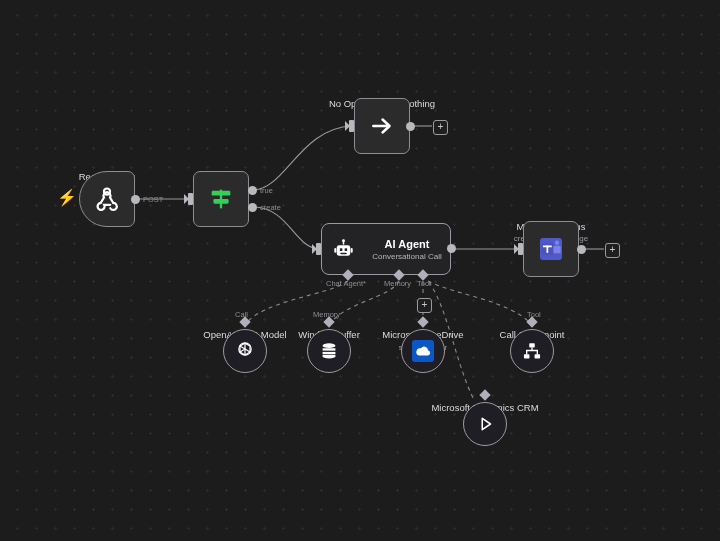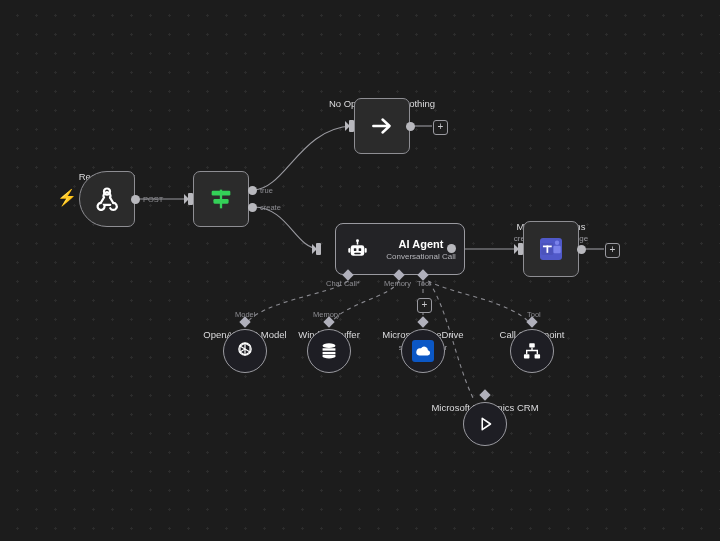--- a/index.html
+++ b/index.html
@@ -243,40 +243,40 @@
   <div class="node" style="left:354px; top:98px;">
     <svg class="ico" width="26" height="26" viewBox="0 0 24 24">
       <path d="M4 12 H18 M12.5 6 L19 12 L12.5 18" fill="none" stroke="#ffffff" stroke-width="2.3" stroke-linecap="round" stroke-linejoin="round"></path>
     </svg>
   </div>
   <div class="node-title" style="left:382px; top:98px;">No Operation, do nothing</div>
   <div class="port-out" style="left:406px; top:122px;"></div>
   <div class="plus-btn" style="left:433px; top:120px;">+</div>
 
   <div class="port-in" style="left:316px; top:243px;"></div>
-  <div class="node wide" style="left:321px; top:223px;margin-left:14px;">
+  <div class="node wide" style="left:321px; top:223px;">
     <svg class="ico" width="26" height="26" viewBox="0 0 24 24">
       <rect x="5" y="8" width="14" height="11" rx="2.4" fill="#ffffff"></rect>
       <rect x="8.2" y="11.2" width="2.6" height="3" rx="0.6" fill="#232326"></rect>
       <rect x="13.2" y="11.2" width="2.6" height="3" rx="0.6" fill="#232326"></rect>
       <rect x="8.6" y="16" width="6.8" height="1.5" rx="0.7" fill="#232326"></rect>
       <rect x="11.2" y="3.8" width="1.6" height="3.6" fill="#ffffff"></rect>
       <circle cx="12" cy="3.4" r="1.5" fill="#ffffff"></circle>
       <rect x="2.4" y="11" width="2.2" height="5" rx="1.1" fill="#ffffff"></rect>
       <rect x="19.4" y="11" width="2.2" height="5" rx="1.1" fill="#ffffff"></rect>
     </svg>
     <div>
       <div style="color:#ffffff; font-size:11px; font-weight:bold; text-align:center; width:86px;">AI Agent</div>
       <div style="color:#b6b6bb; font-size:8px; text-align:center; width:86px; margin-top:2px;">Conversational Call</div>
     </div>
   </div>
   <div class="port-out" style="left:447px; top:244px;"></div>
 
   <div class="diamond" style="left:344px; top:271px;"></div>
-  <div class="port-label" style="left:326px; top:279px;">Chat Call*</div>
+  <div class="port-label" style="left:326px; top:279px;">Chat Agent*</div>
 
   <div class="diamond" style="left:395px; top:271px;"></div>
   <div class="port-label" style="left:384px; top:279px;">Memory</div>
 
   <div class="diamond" style="left:419px; top:271px;"></div>
   <div class="port-label" style="left:417px; top:279px;">Tool</div>
 
   <div class="plus-btn" style="left:417px; top:298px;">+</div>
 
   <div class="port-in" style="left:518px; top:243px;"></div>
@@ -292,21 +292,21 @@
     </div>
   </div>
   <div class="node-title" style="left:551px; top:221px;">
     <span>Microsoft Teams</span>
     <span class="node-sub">create: chatMessage</span>
   </div>
   <div class="port-out" style="left:577px; top:245px;"></div>
   <div class="plus-btn" style="left:605px; top:243px;">+</div>
 
   <div class="diamond" style="left:241px; top:318px;"></div>
-  <div class="port-label" style="left:235px; top:310px;">Model</div>
+  <div class="port-label" style="left:235px; top:310px;">Call</div>
   <div class="subnode" style="left:223px; top:329px;">
     <svg class="ico" width="24" height="24" viewBox="0 0 24 24">
       <g fill="none" stroke="#ffffff" stroke-width="1.2" stroke-linejoin="round">
         <path d="M12 4.2 L17 7 L17 13 L12 16 L7 13 L7 7 Z"></path>
         <path d="M12 4.2 L12 10 L17 13"></path>
         <path d="M7 7 L12 10 L7 13"></path>
         <path d="M12 16 L12 10"></path>
       </g>
       <circle cx="12" cy="10" r="6.2" fill="none" stroke="#ffffff" stroke-width="1.2"></circle>
     </svg>

